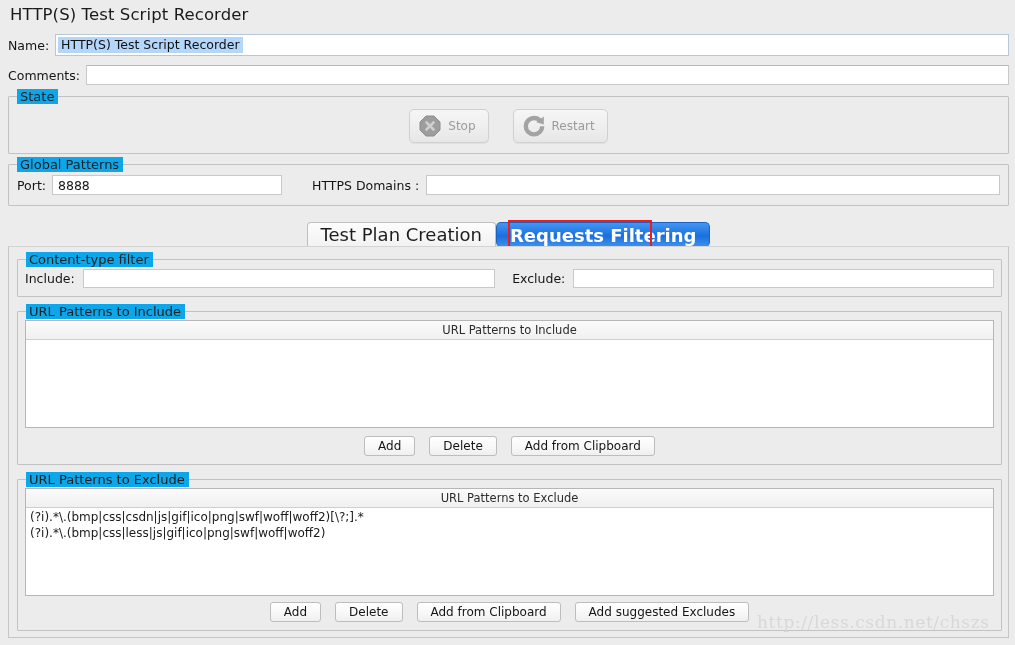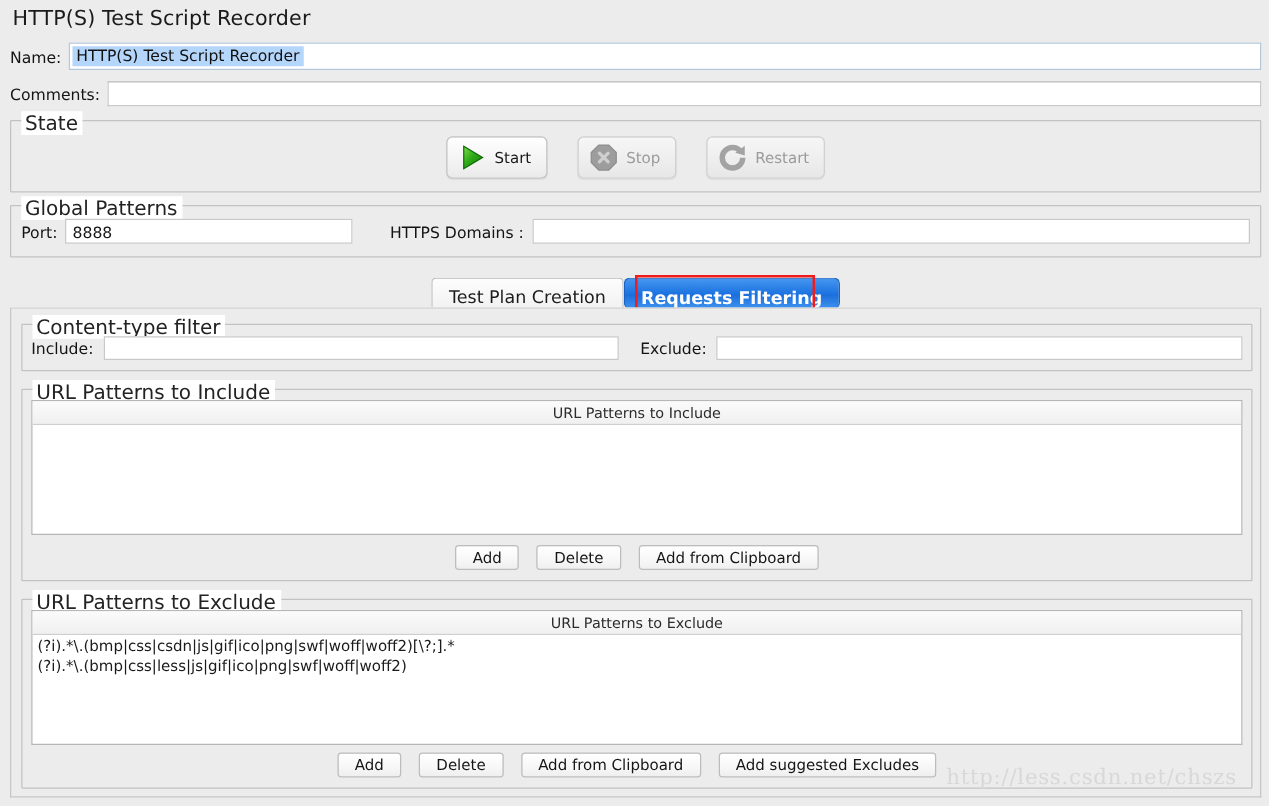--- a/index.html
+++ b/index.html
@@ -72,23 +72,23 @@
   
   .group {
     position: absolute;
     border: 1px solid #c2c2c2;
     border-radius: 1px;
     background: #ececec;
   }
   .group > .group-title {
     position: absolute;
     top: -8px; left: 8px;
-    background: #ffffff;
+    background: #0ea5e9;
     padding: 0 4px 0 3px;
-    font-size: 16px;
+    font-size: 13px;
     color: #232323;
     white-space: nowrap;
   }
 
   
   #state-group { left: 8px; top: 96px; width: 1001px; height: 58px; }
   .state-buttons {
     position: absolute;
     left: 0; right: 0; top: 12px;
     display: flex; justify-content: center; gap: 24px;
@@ -132,22 +132,22 @@
 
   
   .tabs-bar {
     position: absolute;
     left: 8px; top: 222px; width: 1001px; height: 32px;
     display: flex; justify-content: center; align-items: flex-start;
   }
   .tab {
     height: 24px;
     padding: 0 13px;
-    display: flex; align-items: flex-end;
-    font-size: 14px;
+    display: flex; align-items: center;
+    font-size: 18px;
     border: 1px solid #bfbfbf;
     border-bottom: none;
     border-radius: 4px 4px 0 0;
   }
   .tab.inactive {
     background: linear-gradient(#fdfdfd, #f2f2f2);
     color: #1d1d1d;
   }
   .tab.active {
     background: linear-gradient(#4596f0, #1b72e0 52%, #1b6edb 53%, #3e93ef);
@@ -261,35 +261,20 @@
 
   <div class="comments-row">
     <span class="row-label">Comments:</span>
     <div class="comments-field"></div>
   </div>
 
   <div class="group" id="state-group">
     <span class="group-title">State</span>
     <div class="state-buttons">
 
-      <div class="tbtn">
-        <span class="icon-slot">
-          <svg class="ico" viewBox="0 0 24 24">
-            <defs>
-              <linearGradient id="gplay" x1="0" y1="0" x2="1" y2="1">
-                <stop offset="0%" stop-color="#7ddf4a"></stop>
-                <stop offset="45%" stop-color="#2faa17"></stop>
-                <stop offset="100%" stop-color="#0f7a05"></stop>
-              </linearGradient>
-            </defs>
-            <polygon points="5,3 20,12 5,21" fill="url(#gplay)" stroke="#0c6b04" stroke-width="1"></polygon>
-          </svg>
-        </span>
-        <span>Start</span>
-      </div>
 
       <div class="tbtn disabled">
         <span class="icon-slot">
           <svg class="ico" viewBox="0 0 24 24">
             <polygon points="8,2 16,2 22,8 22,16 16,22 8,22 2,16 2,8" fill="#9d9d9d" stroke="#8e8e8e" stroke-width="1"></polygon>
             <path d="M8.5 8.5 L15.5 15.5 M15.5 8.5 L8.5 15.5" stroke="#cfcfcf" stroke-width="2.6" stroke-linecap="round"></path>
           </svg>
         </span>
         <span>Stop</span>
       </div>

